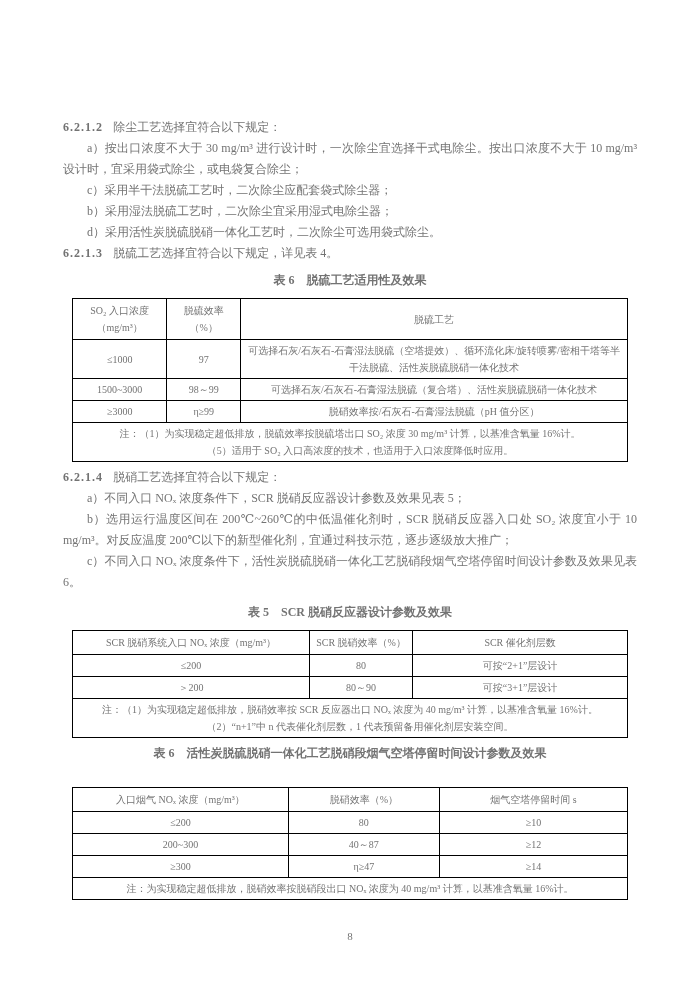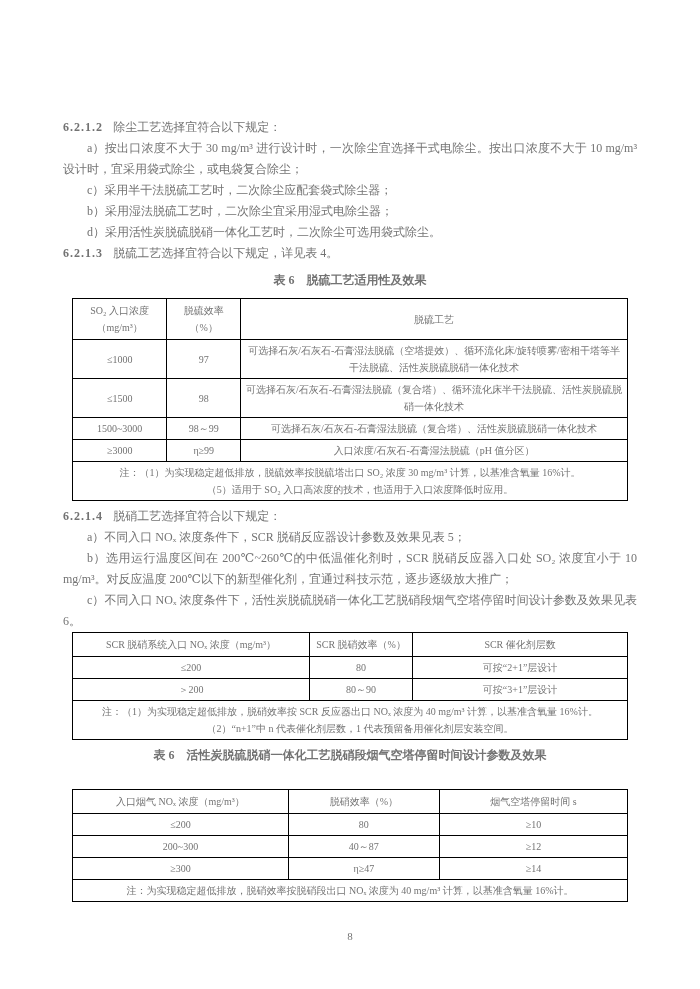--- a/index.html
+++ b/index.html
@@ -74,48 +74,44 @@
           <th>脱硫工艺</th>
         </tr>
       </thead>
       <tbody>
         <tr>
           <td>≤1000</td>
           <td>97</td>
           <td>可选择石灰/石灰石-石膏湿法脱硫（空塔提效）、循环流化床/旋转喷雾/密相干塔等半干法脱硫、活性炭脱硫脱硝一体化技术</td>
         </tr>
         <tr>
-          <td>≤1500</td>
-          <td>98</td>
-          <td>可选择石灰/石灰石-石膏湿法脱硫（复合塔）、循环流化床半干法脱硫、活性炭脱硫脱硝一体化技术</td>
-        </tr>
-        <tr>
           <td>1500~3000</td>
           <td>98～99</td>
           <td>可选择石灰/石灰石-石膏湿法脱硫（复合塔）、活性炭脱硫脱硝一体化技术</td>
         </tr>
         <tr>
           <td>≥3000</td>
           <td>η≥99</td>
-          <td>入口浓度/石灰石-石膏湿法脱硫（pH 值分区）</td>
+          <td>脱硝效率按/石灰石-石膏湿法脱硫（pH 值分区）</td>
         </tr>
         <tr>
           <td class="note" colspan="3">
             <div class="note-line">注：（1）为实现稳定超低排放，脱硫效率按脱硫塔出口 SO₂ 浓度 30 mg/m³ 计算，以基准含氧量 16%计。</div>
             <div class="note-line indent">（5）适用于 SO₂ 入口高浓度的技术，也适用于入口浓度降低时应用。</div>
           </td>
         </tr>
       </tbody>
     </table>
 
     <p class="clause"><span class="clause-num">6.2.1.4</span><span>脱硝工艺选择宜符合以下规定：</span></p>
     <p class="para">a）不同入口 NOₓ 浓度条件下，SCR 脱硝反应器设计参数及效果见表 5；</p>
     <p class="para">b）选用运行温度区间在 200℃~260℃的中低温催化剂时，SCR 脱硝反应器入口处 SO₂ 浓度宜小于 10 mg/m³。对反应温度 200℃以下的新型催化剂，宜通过科技示范，逐步逐级放大推广；</p>
     <p class="para">c）不同入口 NOₓ 浓度条件下，活性炭脱硫脱硝一体化工艺脱硝段烟气空塔停留时间设计参数及效果见表 6。</p>
 
+    <p class="caption" style="margin-top:9px;">表 5　SCR 脱硝反应器设计参数及效果</p>
     <table class="tbl">
       <colgroup>
           <col style="width:42.7%">
           <col style="width:18.6%">
           <col style="width:38.7%">
         </colgroup>
       <thead>
         <tr>
           <th>SCR 脱硝系统入口 NOₓ 浓度（mg/m³）</th>
           <th>SCR 脱硝效率（%）</th>

